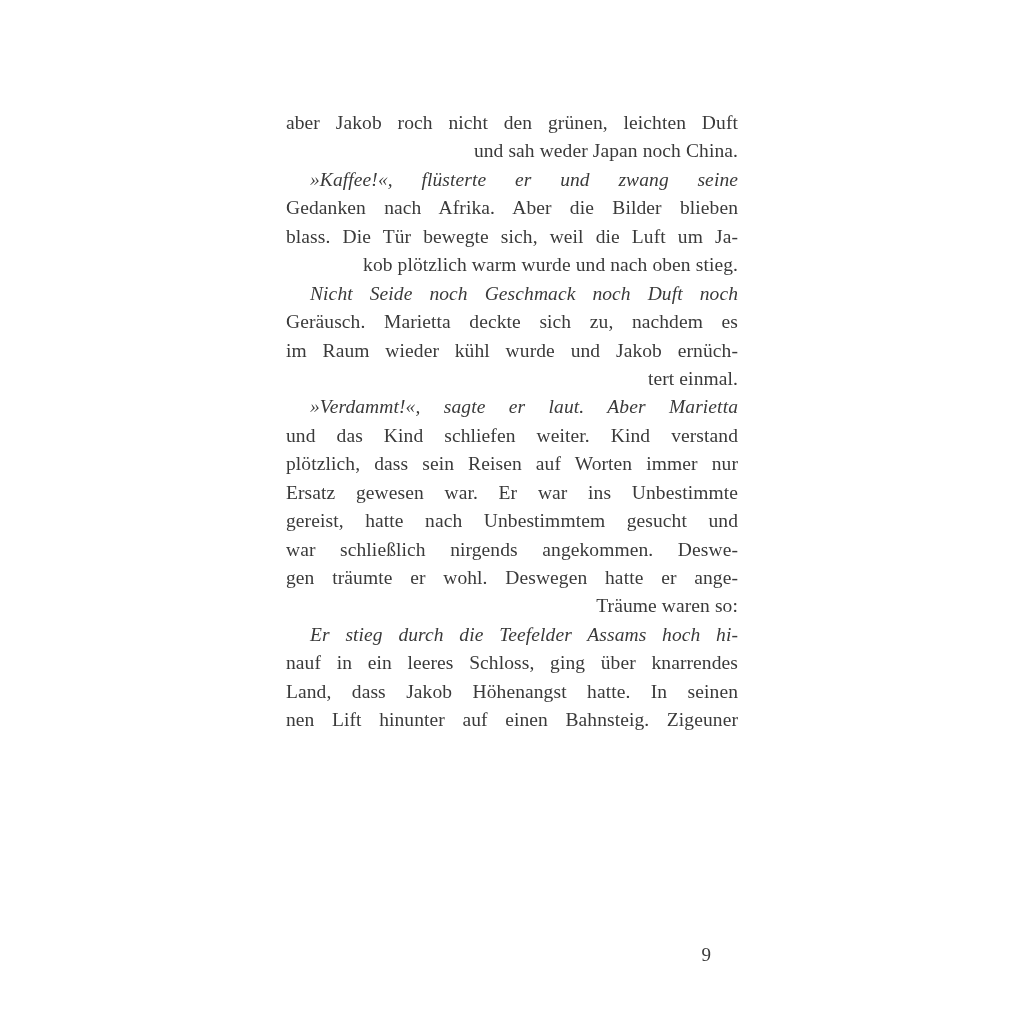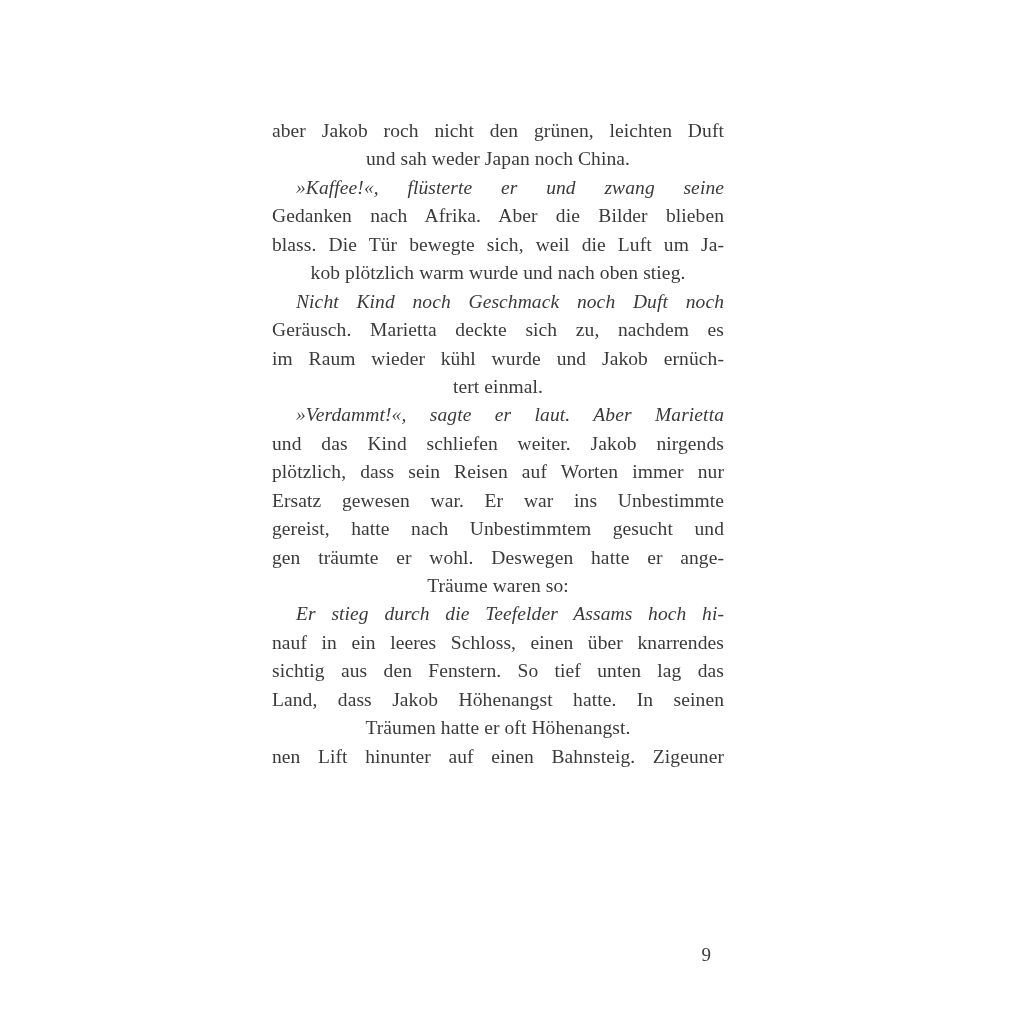--- a/index.html
+++ b/index.html
@@ -11,31 +11,30 @@
     position: relative;
     width: 1024px;
     height: 1024px;
     background: var(--page-bg, #ffffff);
     overflow: hidden;
     font-family: "Liberation Serif", "DejaVu Serif", serif;
     color: var(--ink, #3a3a3a);
   }
   .textblock {
     position: absolute;
-    left: 272px;
+    left: 286px;
     top: 109px;
     width: 452px;
     font-size: 19.5px;
-    margin-top: 8px;
   }
   .line {
     height: 28.45px;
     line-height: 28.45px;
     overflow: hidden;
-    text-align: center;
+    text-align: right;
     white-space: normal;
     letter-spacing: 0.1px;
   }
   .line.j {
     text-align: justify;
     text-align-last: justify;
   }
   .line.in {
     text-indent: 24px;
     font-style: italic;
@@ -56,32 +55,31 @@
 <body>
 
 <div class="canvas" style="--page-bg: #ffffff; --ink: #3a3a3a;">
   <div class="textblock" id="textblock">
       <div class="line j">aber Jakob roch nicht den grünen, leichten Duft</div>
       <div class="line">und sah weder Japan noch China.</div>
       <div class="line j in">»Kaffee!«, flüsterte er und zwang seine</div>
       <div class="line j">Gedanken nach Afrika. Aber die Bilder blieben</div>
       <div class="line j">blass. Die Tür bewegte sich, weil die Luft um Ja-</div>
       <div class="line">kob plötzlich warm wurde und nach oben stieg.</div>
-      <div class="line j in">Nicht Kind noch Geschmack noch Duft noch</div>
+      <div class="line j in">Nicht Seide noch Geschmack noch Duft noch</div>
       <div class="line j">Geräusch. Marietta deckte sich zu, nachdem es</div>
       <div class="line j">im Raum wieder kühl wurde und Jakob ernüch-</div>
       <div class="line">tert einmal.</div>
       <div class="line j in">»Verdammt!«, sagte er laut. Aber Marietta</div>
-      <div class="line j">und das Kind schliefen weiter. Jakob nirgends</div>
+      <div class="line j">und das Kind schliefen weiter. Kind verstand</div>
       <div class="line j">plötzlich, dass sein Reisen auf Worten immer nur</div>
       <div class="line j">Ersatz gewesen war. Er war ins Unbestimmte</div>
       <div class="line j">gereist, hatte nach Unbestimmtem gesucht und</div>
+      <div class="line j">war schließlich nirgends angekommen. Deswe-</div>
       <div class="line j">gen träumte er wohl. Deswegen hatte er ange-</div>
       <div class="line">Träume waren so:</div>
       <div class="line j in">Er stieg durch die Teefelder Assams hoch hi-</div>
-      <div class="line j">nauf in ein leeres Schloss, einen über knarrendes</div>
-      <div class="line j">sichtig aus den Fenstern. So tief unten lag das</div>
+      <div class="line j">nauf in ein leeres Schloss, ging über knarrendes</div>
       <div class="line j">Land, dass Jakob Höhenangst hatte. In seinen</div>
-      <div class="line">Träumen hatte er oft Höhenangst.</div>
       <div class="line j">nen Lift hinunter auf einen Bahnsteig. Zigeuner</div>
     </div>
   <div class="folio">9</div>
 </div>
 
 </body></html>

